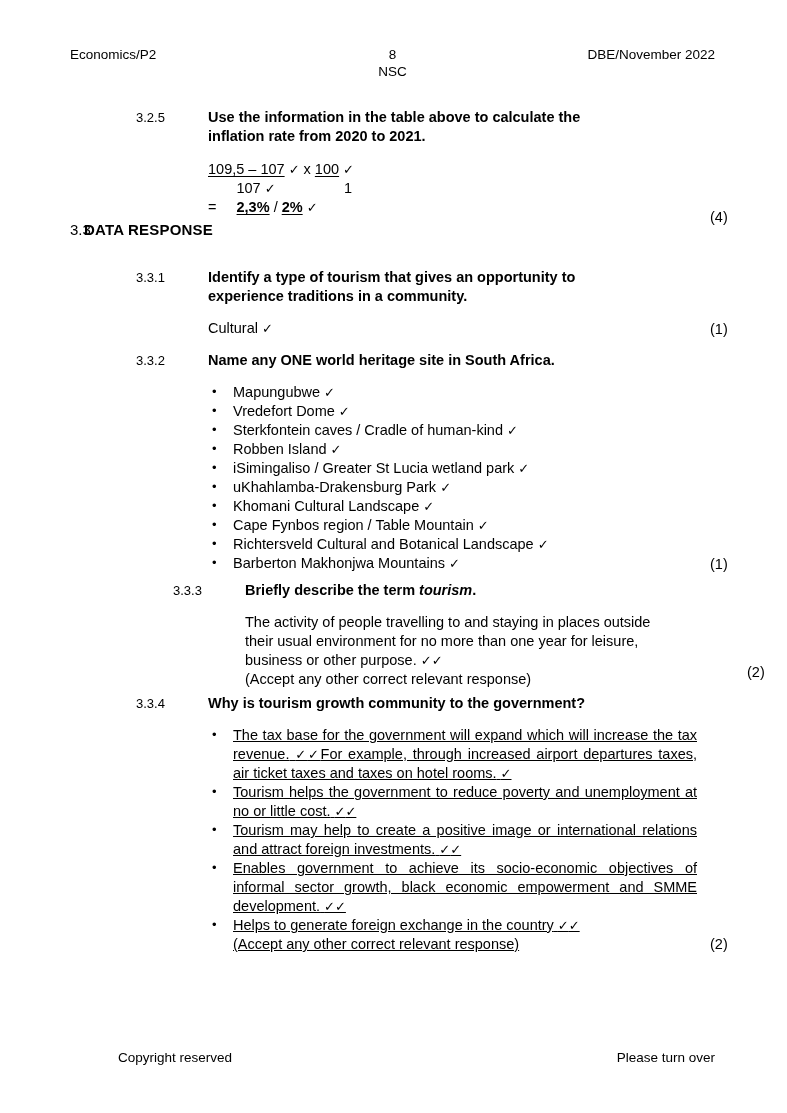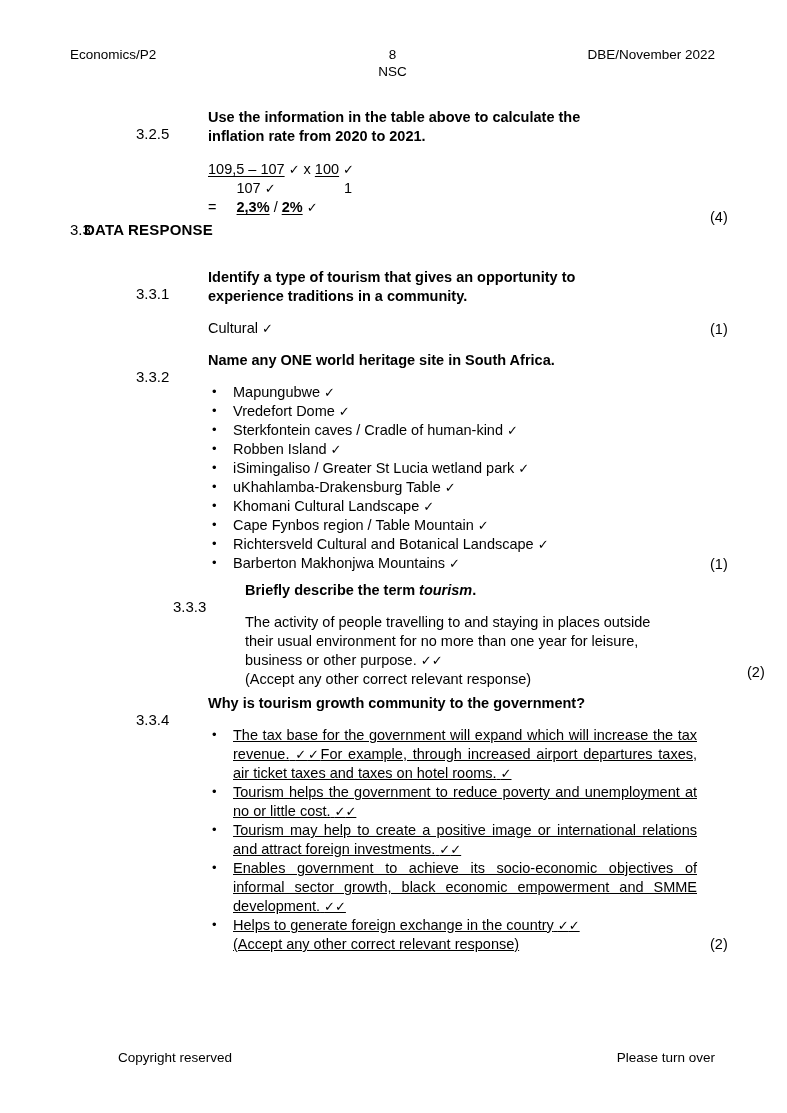--- a/index.html
+++ b/index.html
@@ -39,22 +39,22 @@
 
   
   .num-l2 {            
     position: absolute;
     left: 70px; top: 0;
     font-size: 15px;
     line-height: 19px;
   }
   .num-l3 {            
     position: absolute;
-    left: 136px; top: 16px;
-    font-size: 15px;
+    left: 136px; top: 0;
+    font-size: 13px;
     line-height: 19px;
     white-space: nowrap;
   }
 
   .body-col {
     margin-left: 208px;
     margin-right: 90px;
     font-size: 14.5px;
     line-height: 19px;
   }
@@ -199,21 +199,21 @@
     <div class="blk" style="height:230px;">
       <span class="num-l3">3.3.2</span>
       <div class="body-col">
         <div class="q-head">Name any ONE world heritage site in South Africa.</div>
         <ul class="b" style="margin-top:13px;">
           <li><span>Mapungubwe</span> <span class="ck">✓</span></li>
           <li><span>Vredefort Dome</span> <span class="ck">✓</span></li>
           <li><span>Sterkfontein caves / Cradle of human-kind</span> <span class="ck">✓</span></li>
           <li><span>Robben Island</span> <span class="ck">✓</span></li>
           <li><span>iSimingaliso / Greater St Lucia wetland park</span> <span class="ck">✓</span></li>
-          <li><span>uKhahlamba-Drakensburg Table</span> <span class="ck">✓</span></li>
+          <li><span>uKhahlamba-Drakensburg Park</span> <span class="ck">✓</span></li>
           <li><span>Khomani Cultural Landscape</span> <span class="ck">✓</span></li>
           <li><span>Cape Fynbos region / Table Mountain</span> <span class="ck">✓</span></li>
           <li><span>Richtersveld Cultural and Botanical Landscape</span> <span class="ck">✓</span></li>
           <li><span>Barberton Makhonjwa Mountains</span> <span class="ck">✓</span></li>
         </ul>
       </div>
       <span class="marks" style="top:204px;">(1)</span>
     </div>
 
     <div class="blk" style="height:113px;margin-left:37px;">

